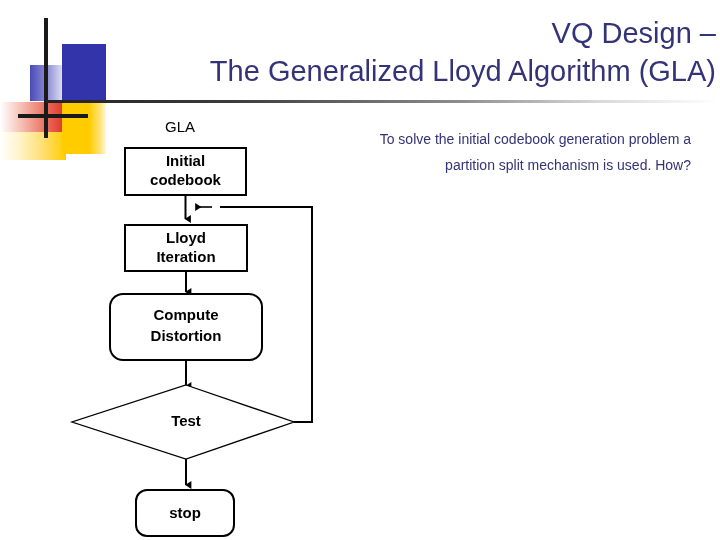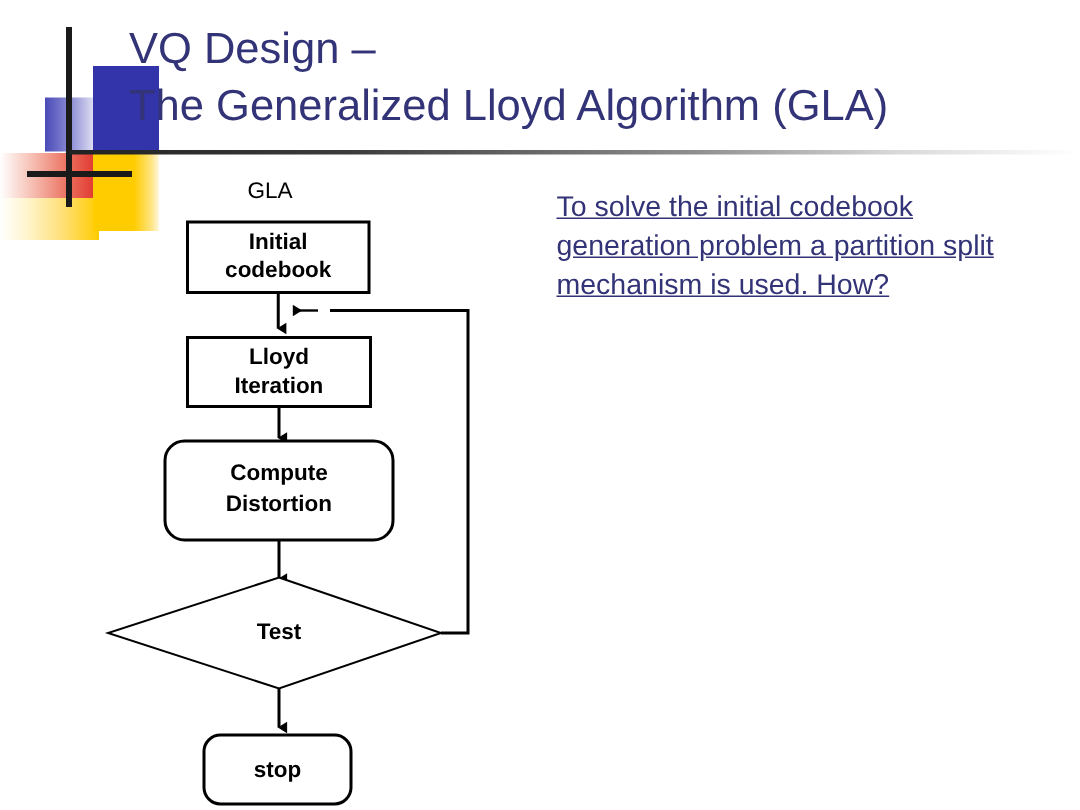--- a/index.html
+++ b/index.html
@@ -9,20 +9,21 @@
   }
   body {
     font-family: "Liberation Sans", sans-serif;
   }
   #slide {
     position: relative;
     width: 720px;
     height: 540px;
     background: #ffffff;
     overflow: hidden;
+    text-align: right;
   }
 
   
   .logo { position: absolute; left: 0px; top: 18px; width: 120px; height: 120px; }
   .logo .sq-blue-solid {
     position: absolute; left: 62px; top: 26px; width: 44px; height: 58px;
     background: #3333aa;
   }
   .logo .sq-blue-grad {
     position: absolute; left: 30px; top: 47px; width: 46px; height: 36px;
@@ -70,23 +71,22 @@
     background: linear-gradient(to right, #222222 0%, #3c3c3c 28%, #8e8e8e 62%, #d8d8d8 82%, #ffffff 100%);
   }
 
   
   .body-text {
     position: absolute;
     left: 371px;
     top: 126px;
     width: 320px;
     color: #333377;
-    font-size: 19px;
+    font-size: 14px;
     line-height: 26px;
-    text-decoration: underline;
   }
 
   
   .flowchart {
     position: absolute;
     left: 44px;
     top: 108px;
     width: 300px;
     height: 432px;
   }

